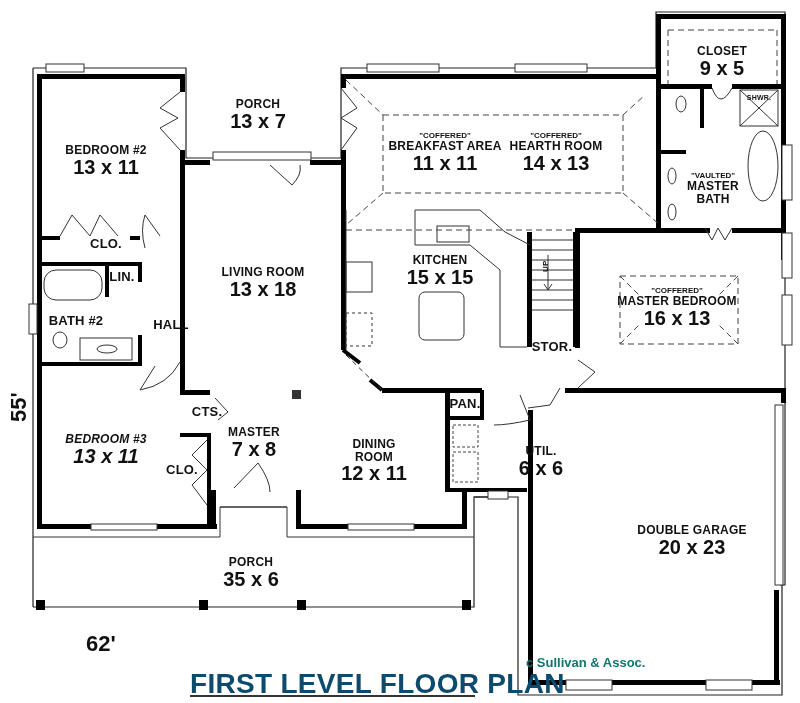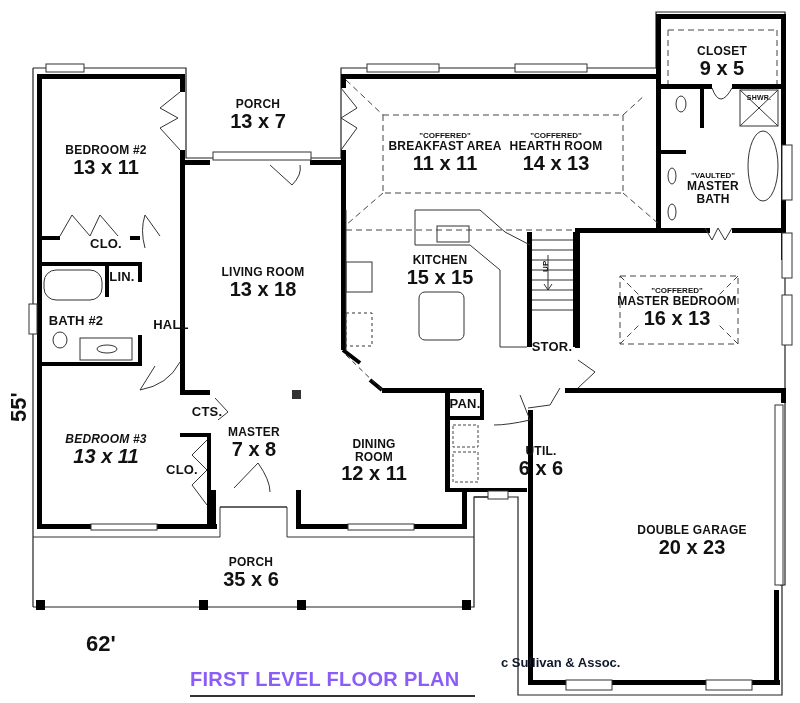--- a/index.html
+++ b/index.html
@@ -6,23 +6,23 @@
   body { width:800px; height:703px; position:relative; overflow:hidden; font-family:"Liberation Sans", sans-serif; }
   svg { position:absolute; left:0; top:0; }
   .lbl { position:absolute; text-align:center; font-family:"Liberation Sans", sans-serif; font-weight:bold; color:#111; line-height:1.05; white-space:nowrap; transform:translateX(-50%); }
   .lbl .n { display:block; font-size:12px; letter-spacing:0.2px; }
   .lbl .d { display:block; font-size:20px; }
   .lbl .q { display:block; font-size:8px; }
   .lbl.sm .n { font-size:13px; }
   .lbl.xs .n { font-size:9px; }
   .dim { position:absolute; font-family:"Liberation Sans", sans-serif; font-weight:bold; font-size:22px; color:#111; }
   .dim.vert { transform:rotate(-90deg); transform-origin:left top; }
-  .title { position:absolute; left:190px; top:668px; font-family:"Liberation Sans", sans-serif; font-weight:bold; font-size:20px; color:#8b5cf6; letter-spacing:0.3px; }
+  .title { position:absolute; left:190px; top:668px; font-family:"Liberation Sans", sans-serif; font-weight:bold; font-size:28px; color:#0c4a6e; letter-spacing:0.3px; }
   .title-underline { position:absolute; left:190px; top:695px; width:285px; height:2px; background:#333; }
-  .copyright { position:absolute; left:501px; top:655px; font-family:"Liberation Sans", sans-serif; font-weight:bold; font-size:13px; color:#0f172a; }
+  .copyright { position:absolute; left:526px; top:655px; font-family:"Liberation Sans", sans-serif; font-weight:bold; font-size:13px; color:#0f766e; }
 </style>
 </head>
 <body>
 
 <svg width="800" height="703" viewBox="0 0 800 703">
   <g fill="none" stroke="#222" stroke-width="1.2">
 
     <path d="M33 68 H186 V158 H341 V68 H656 V12 H785 V585 H780"></path>
     <path d="M33 68 V607"></path>
     <path d="M33 607 H474 V497 H518 V695 H782 V585"></path>

